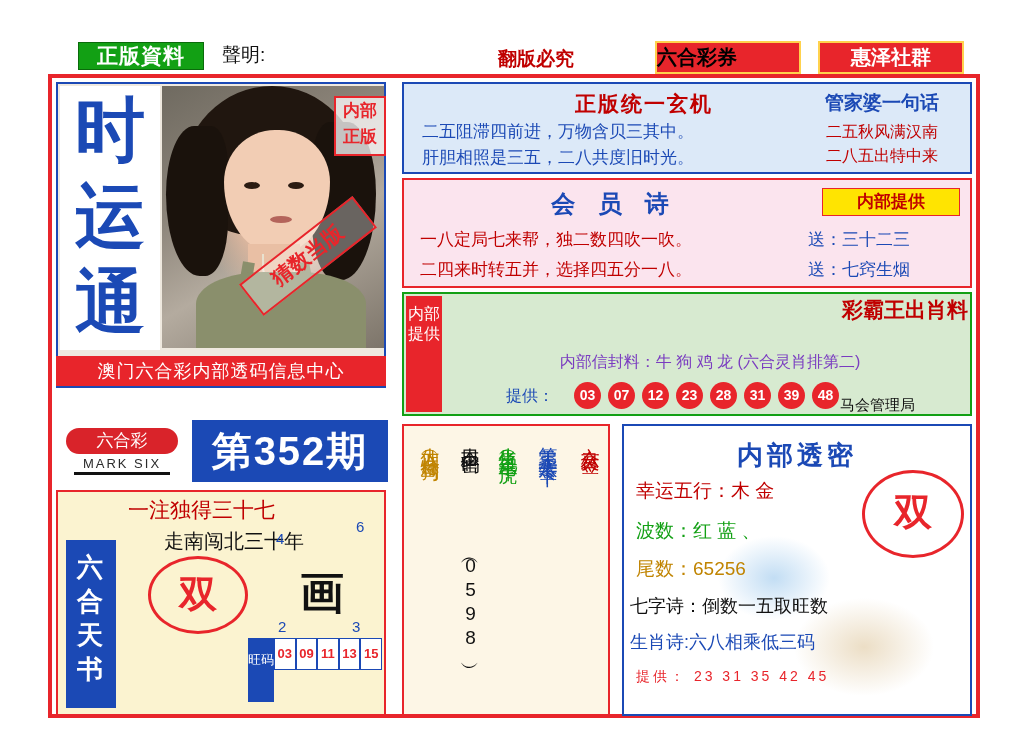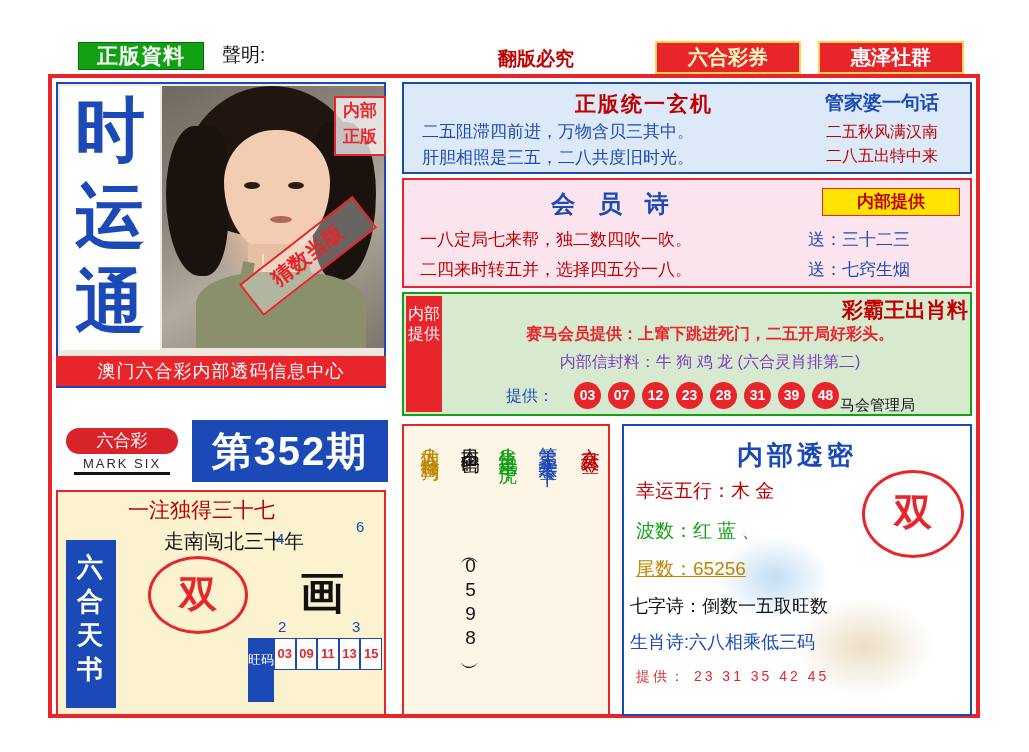--- a/index.html
+++ b/index.html
@@ -6,21 +6,21 @@
   body{font-family:"Liberation Sans","DejaVu Sans",sans-serif;}
   #page{position:relative;width:1029px;height:752px;background:#ffffff;overflow:hidden;padding-left:35px;}
 
   
   .hdr{position:absolute;left:0;top:0;width:1029px;height:74px;}
   .badge-green{position:absolute;left:78px;top:42px;width:124px;height:26px;background:#12a014;border:1px solid #0a6b0b;
     color:#ffffff;font-size:21px;font-weight:bold;letter-spacing:1px;text-align:center;line-height:26px;}
   .hdr-declare{position:absolute;left:222px;top:42px;font-size:19px;color:#111;}
   .hdr-mid{position:absolute;left:498px;top:46px;font-size:19px;color:#c00000;font-weight:bold;}
   .badge-red1{position:absolute;left:655px;top:41px;width:142px;height:29px;background:#e8252b;border:2px solid #ffd24d;
-    color:#fef9c3;font-size:20px;font-weight:bold;text-align:center;line-height:29px;}
+    color:#000000;font-size:20px;font-weight:bold;line-height:29px;}
   .badge-red2{position:absolute;left:818px;top:41px;width:142px;height:29px;background:#e8252b;border:2px solid #ffd24d;
     color:#ffffff;font-size:20px;font-weight:bold;text-align:center;line-height:29px;}
 
   
   .frame{position:absolute;left:48px;top:74px;width:932px;height:644px;border:4px solid #e8252b;box-sizing:border-box;background:#fff;}
 
   
   .photo-panel{position:absolute;left:56px;top:82px;width:330px;height:306px;border:2px solid #1b49b5;box-sizing:border-box;background:#efe9df;}
   .logo-box{position:absolute;left:60px;top:86px;width:100px;height:264px;background:#ffffff;}
   .logo-ch{position:absolute;left:62px;width:96px;height:76px;color:#1b49b5;font-size:70px;font-weight:bold;
@@ -115,21 +115,21 @@
     font-size:19px;line-height:40px;letter-spacing:3px;text-align:left;}
 
   
   .rcard{position:absolute;left:622px;top:424px;width:350px;height:292px;background:#ffffff;border:2px solid #1b49b5;box-sizing:border-box;overflow:hidden;}
   .rcard .dragon{position:absolute;left:30px;top:60px;width:300px;height:230px;
      background:radial-gradient(80px 60px at 40% 40%, rgba(120,180,230,.45), rgba(255,255,255,0) 70%),
                 radial-gradient(100px 70px at 70% 70%, rgba(200,160,90,.35), rgba(255,255,255,0) 70%);}
   .rc-ttl{position:absolute;left:622px;top:438px;width:350px;text-align:center;font-size:26px;font-weight:bold;color:#1b49b5;letter-spacing:4px;}
   .rc-l1{position:absolute;left:636px;top:478px;font-size:19px;color:#c00000;}
   .rc-l2{position:absolute;left:636px;top:518px;font-size:19px;color:#12a014;}
-  .rc-l3{position:absolute;left:636px;top:556px;font-size:19px;color:#c08400;text-decoration:underline;}
+  .rc-l3{position:absolute;left:636px;top:556px;font-size:19px;color:#c08400;}
   .rc-l4{position:absolute;left:630px;top:594px;font-size:18px;color:#111;}
   .rc-l5{position:absolute;left:630px;top:630px;font-size:18px;color:#1b49b5;}
   .rc-l6{position:absolute;left:636px;top:668px;font-size:14px;color:#e8252b;letter-spacing:3px;}
   .rc-circle{position:absolute;left:862px;top:470px;width:96px;height:82px;border:3px solid #e8252b;border-radius:50%;
     color:#e8252b;font-size:38px;font-weight:bold;text-align:center;line-height:78px;}
 </style>
 </head>
 <body>
 
 <div id="page">
@@ -215,21 +215,20 @@
     <div class="l1">一八定局七来帮，独二数四吹一吹。</div>
     <div class="l2">二四来时转五并，选择四五分一八。</div>
     <div class="tag">内部提供</div>
     <div class="s1">送：三十二三</div>
     <div class="s2">送：七窍生烟</div>
   </div>
 
   <div class="p-green"></div>
   <div class="pg-side">内部提供</div>
   <div class="pg-ttl">彩霸王出肖料</div>
-  <div class="pg-l1">赛马会员提供：上窜下跳进死门，二五开局好彩头。</div>
   <div class="pg-l2">内部信封料：牛 狗 鸡 龙 (六合灵肖排第二)</div>
   <div class="pg-prov">提供：</div>
   <div class="balls">
     <div class="ball" style="background:#e8252b">03</div>
     <div class="ball" style="background:#e8252b">07</div>
     <div class="ball" style="background:#e8252b">12</div>
     <div class="ball" style="background:#e8252b">23</div>
     <div class="ball" style="background:#e8252b">28</div>
     <div class="ball" style="background:#e8252b">31</div>
     <div class="ball" style="background:#e8252b">39</div>

